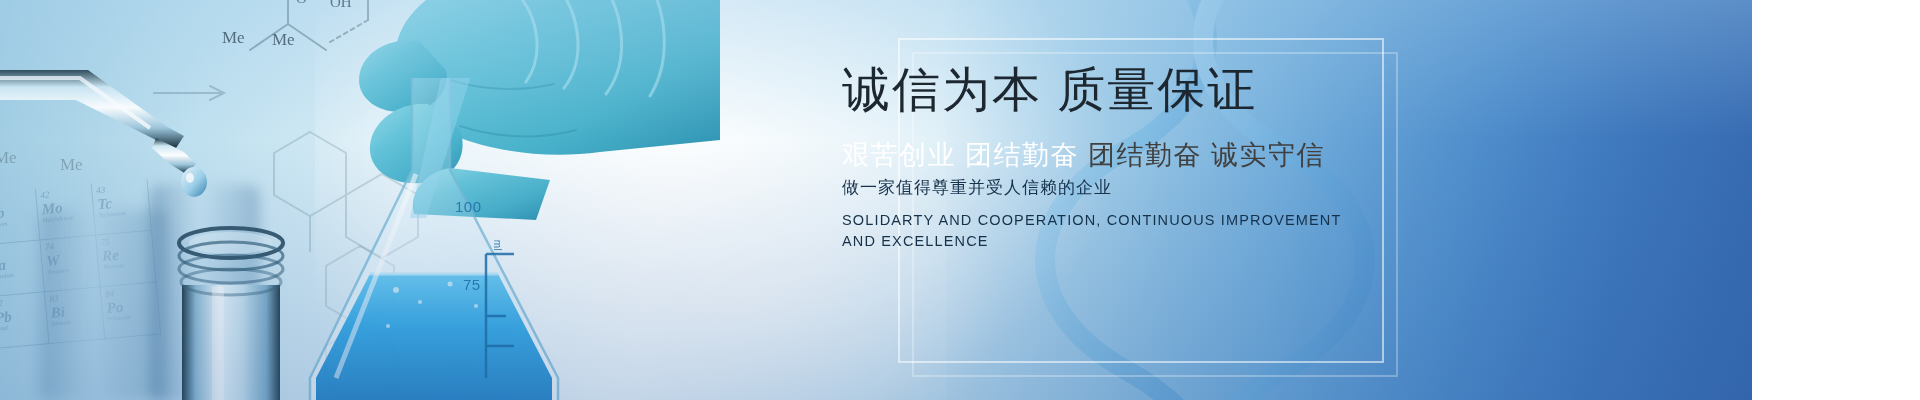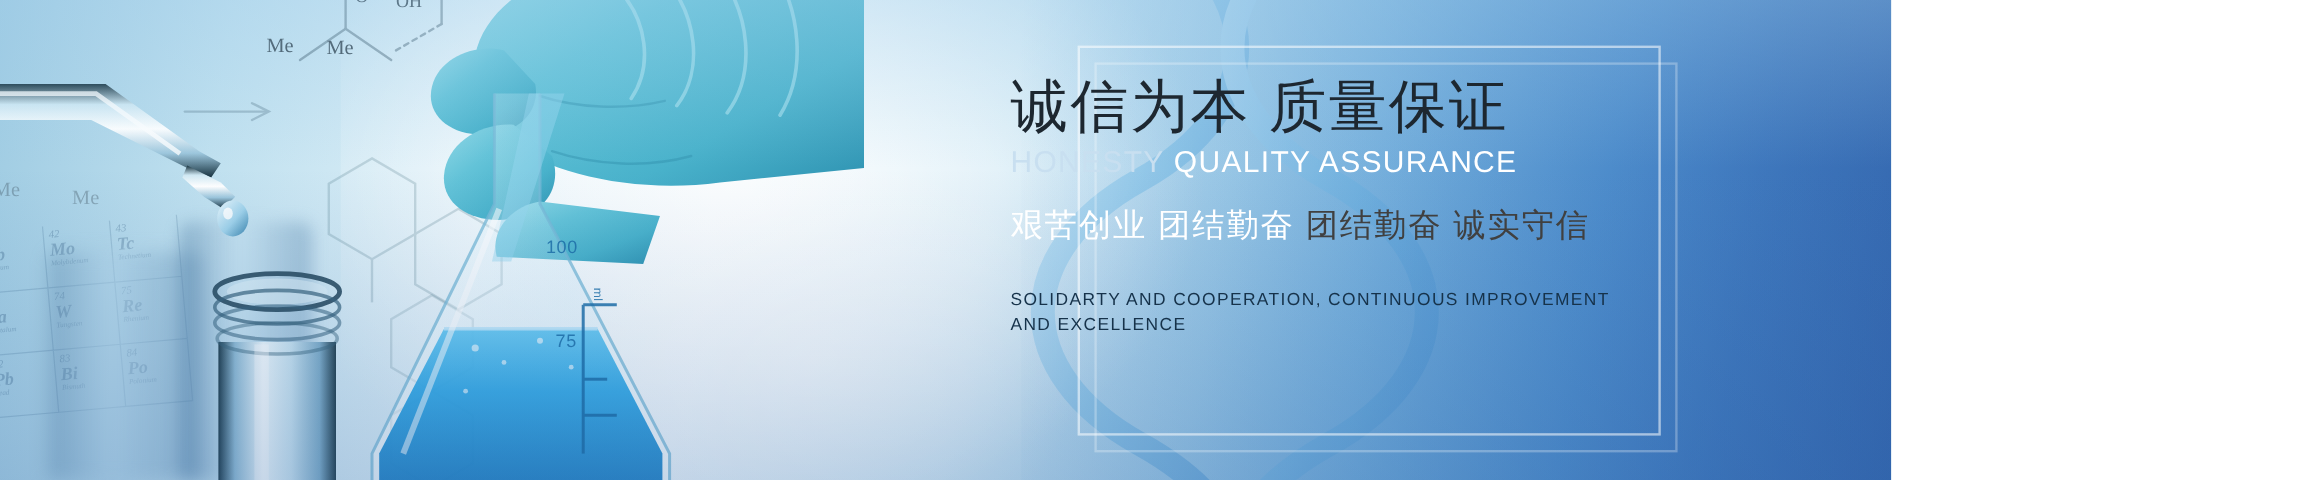--- a/index.html
+++ b/index.html
@@ -1,21 +1,21 @@
 <!DOCTYPE html>
 <html><head>
 <meta charset="utf-8">
 <title>Corporate Laboratory Banner</title>
 <style>
   * { margin:0; padding:0; box-sizing:border-box; }
   html,body { background:#ffffff; }
 
   .banner {
     position:relative;
-    width:1576px;
+    width:1752px;
     height:400px;
     overflow:hidden;
     font-family:"Liberation Sans","DejaVu Sans",sans-serif;
     background:#bcdced;
   }
 
   
 
   
   .bg-base{
@@ -214,21 +214,21 @@
   .tagline{
     margin-top:7px;
     font-size:17px;
     color:#17334d;
     letter-spacing:1px;
     line-height:1.2;
     white-space:nowrap;
   }
 
   .footline{
-    margin-top:36px;
+    margin-top:12px;
     font-size:14.5px;
     color:#16324a;
     letter-spacing:1.15px;
     line-height:1.45;
     white-space:pre-line;
   }
 </style>
 </head>
 <body>
 
@@ -525,27 +525,25 @@
   <div class="bg-rightwash"></div>
   <div class="bg-vert"></div>
 
   <div class="frame"></div>
   <div class="frame-inner"></div>
 
   <div class="copy">
 
     <div class="headline">诚信为本 质量保证</div>
 
-    <div class="subhead">
-      <span class="dim">HONESTY</span><span> </span><span class="bright">QUALITY ASSURANCE</span>
-    </div>
 
     <div class="slogan">
       <span class="light">艰苦创业 团结勤奋</span><span>  </span><span class="dark">团结勤奋 诚实守信</span>
     </div>
 
+    <div class="tagline">做一家值得尊重并受人信赖的企业</div>
 
     <div class="footline">SOLIDARTY AND COOPERATION, CONTINUOUS  IMPROVEMENT
 AND EXCELLENCE</div>
 
   </div>
 
 </div>
 
 </body></html>

